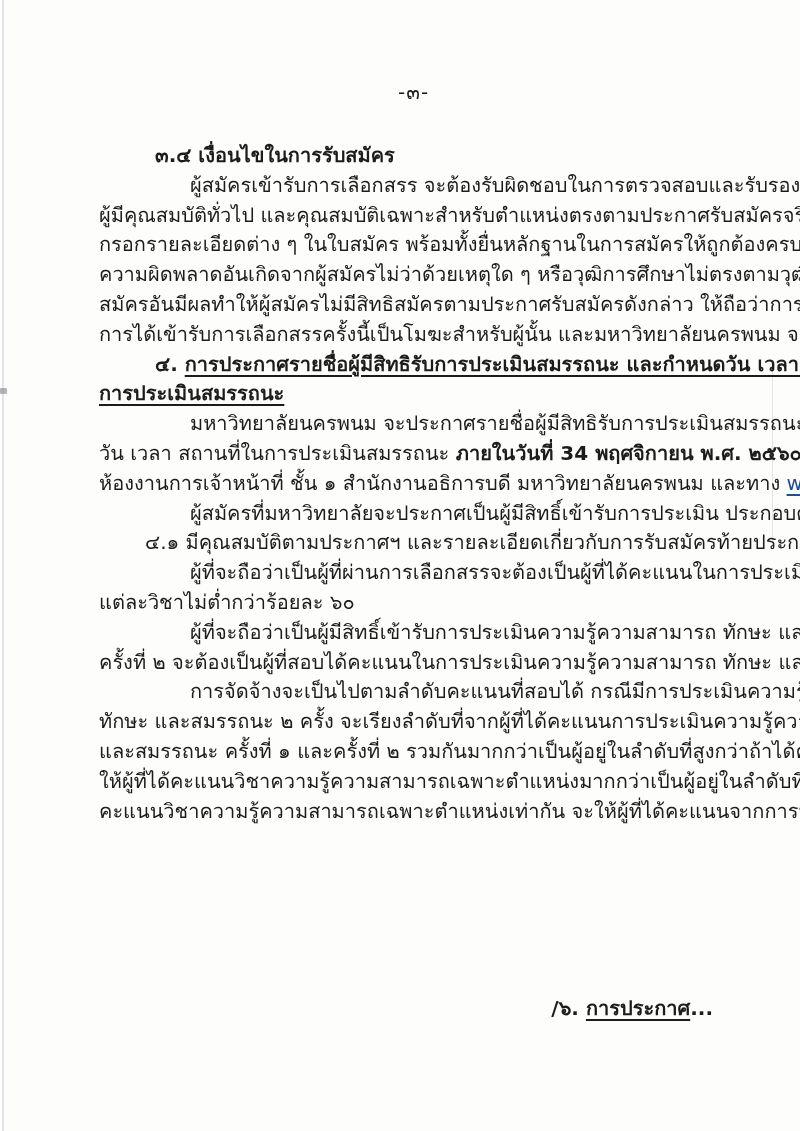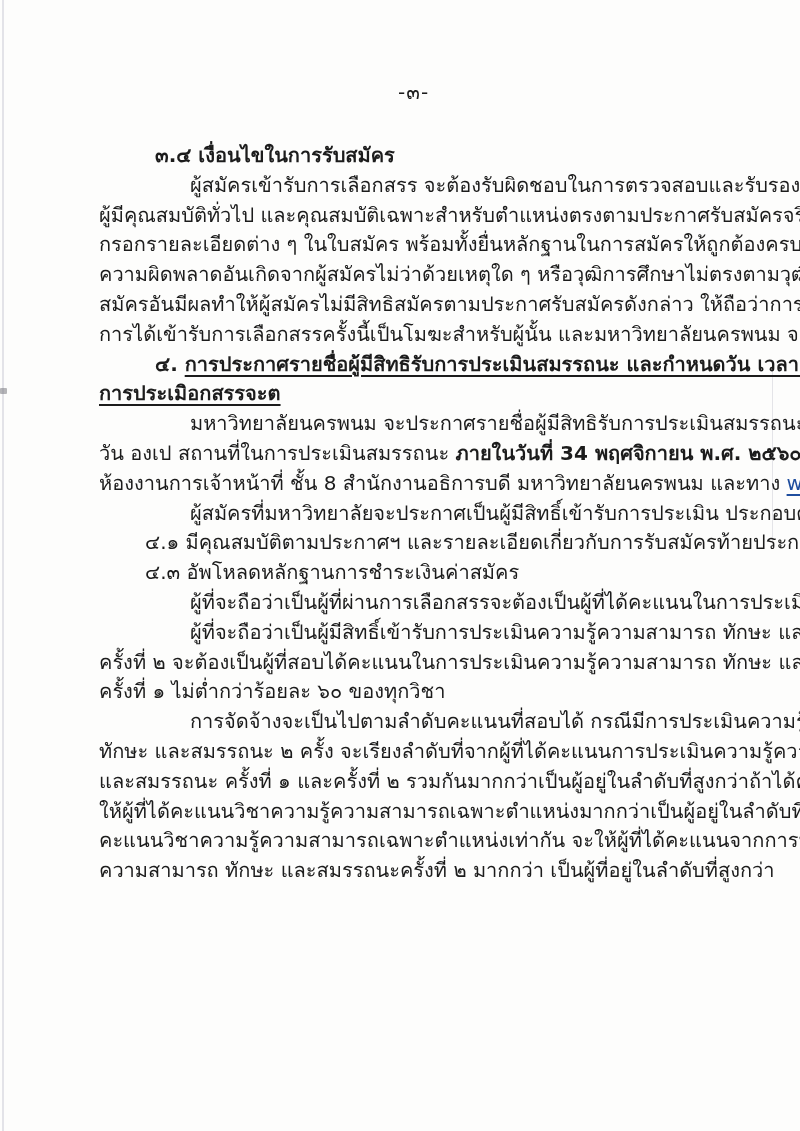--- a/index.html
+++ b/index.html
@@ -67,39 +67,38 @@
 
     <div class="line ind-h bold">๓.๔  เงื่อนไขในการรับสมัคร</div>
     <div class="line ind-p">ผู้สมัครเข้ารับการเลือกสรร จะต้องรับผิดชอบในการตรวจสอบและรับรองตนเองว่าเป็น</div>
     <div class="line">ผู้มีคุณสมบัติทั่วไป และคุณสมบัติเฉพาะสำหรับตำแหน่งตรงตามประกาศรับสมัครจริง และจะต้อง</div>
     <div class="line">กรอกรายละเอียดต่าง ๆ ในใบสมัคร พร้อมทั้งยื่นหลักฐานในการสมัครให้ถูกต้องครบถ้วน ในกรณีที่มี</div>
     <div class="line">ความผิดพลาดอันเกิดจากผู้สมัครไม่ว่าด้วยเหตุใด ๆ หรือวุฒิการศึกษาไม่ตรงตามวุฒิของตำแหน่งที่</div>
     <div class="line">สมัครอันมีผลทำให้ผู้สมัครไม่มีสิทธิสมัครตามประกาศรับสมัครดังกล่าว ให้ถือว่าการรับสมัคร และ</div>
     <div class="line">การได้เข้ารับการเลือกสรรครั้งนี้เป็นโมฆะสำหรับผู้นั้น และมหาวิทยาลัยนครพนม จะไม่คืนค่าสมัครสอบ</div>
 
     <div class="line ind-h bold"><span>๔. </span><span class="ul">การประกาศรายชื่อผู้มีสิทธิรับการประเมินสมรรถนะ และกำหนดวัน เวลา สถานที่ใน</span></div>
-    <div class="line bold"><span class="ul">การประเมิอกสรรจะต</span></div>
+    <div class="line bold"><span class="ul">การประเมินสมรรถนะ</span></div>
 
     <div class="line ind-p">มหาวิทยาลัยนครพนม จะประกาศรายชื่อผู้มีสิทธิรับการประเมินสมรรถนะ และกำหนด</div>
-    <div class="line"><span>วัน องเป สถานที่ในการประเมินสมรรถนะ </span><span class="bold">ภายในวันที่ 34 พฤศจิกายน พ.ศ. ๒๕๖๐</span><span> ณ บอร์ดหน้า</span></div>
-    <div class="line"><span>ห้องงานการเจ้าหน้าที่ ชั้น 8 สำนักงานอธิการบดี มหาวิทยาลัยนครพนม และทาง </span><span class="link">www.npu.ac.th</span></div>
+    <div class="line"><span>วัน เวลา สถานที่ในการประเมินสมรรถนะ </span><span class="bold">ภายในวันที่ 34 พฤศจิกายน พ.ศ. ๒๕๖๐</span><span> ณ บอร์ดหน้า</span></div>
+    <div class="line"><span>ห้องงานการเจ้าหน้าที่ ชั้น ๑ สำนักงานอธิการบดี มหาวิทยาลัยนครพนม และทาง </span><span class="link">www.npu.ac.th</span></div>
 
     <div class="line ind-p">ผู้สมัครที่มหาวิทยาลัยจะประกาศเป็นผู้มีสิทธิ์เข้ารับการประเมิน ประกอบด้วย</div>
     <div class="line ind-li">๔.๑  มีคุณสมบัติตามประกาศฯ และรายละเอียดเกี่ยวกับการรับสมัครท้ายประกาศนี้</div>
-    <div class="line ind-li">๔.๓  อัพโหลดหลักฐานการชำระเงินค่าสมัคร</div>
 
     <div class="line ind-p">ผู้ที่จะถือว่าเป็นผู้ที่ผ่านการเลือกสรรจะต้องเป็นผู้ที่ได้คะแนนในการประเมินสมรรถนะ</div>
+    <div class="line">แต่ละวิชาไม่ต่ำกว่าร้อยละ ๖๐</div>
 
     <div class="line ind-p">ผู้ที่จะถือว่าเป็นผู้มีสิทธิ์เข้ารับการประเมินความรู้ความสามารถ ทักษะ และสมรรถนะ</div>
     <div class="line">ครั้งที่ ๒ จะต้องเป็นผู้ที่สอบได้คะแนนในการประเมินความรู้ความสามารถ ทักษะ และสมรรถนะ</div>
-    <div class="line">ครั้งที่ ๑ ไม่ต่ำกว่าร้อยละ ๖๐  ของทุกวิชา</div>
 
     <div class="line ind-p">การจัดจ้างจะเป็นไปตามลำดับคะแนนที่สอบได้ กรณีมีการประเมินความรู้ความสามารถ</div>
     <div class="line">ทักษะ และสมรรถนะ ๒ ครั้ง จะเรียงลำดับที่จากผู้ที่ได้คะแนนการประเมินความรู้ความสามารถ ทักษะ</div>
     <div class="line">และสมรรถนะ ครั้งที่ ๑ และครั้งที่ ๒ รวมกันมากกว่าเป็นผู้อยู่ในลำดับที่สูงกว่าถ้าได้คะแนนเท่ากัน จะ</div>
     <div class="line">ให้ผู้ที่ได้คะแนนวิชาความรู้ความสามารถเฉพาะตำแหน่งมากกว่าเป็นผู้อยู่ในลำดับที่สูงกว่า และหาก</div>
     <div class="line">คะแนนวิชาความรู้ความสามารถเฉพาะตำแหน่งเท่ากัน จะให้ผู้ที่ได้คะแนนจากการประเมินความรู้</div>
-    <div class="line">ความสามารถ ทักษะ และสมรรถนะครั้งที่ ๒ มากกว่า  เป็นผู้ที่อยู่ในลำดับที่สูงกว่า</div>
 
   </div>
 
+  <div class="footer-line"><span>/๖. </span><span class="ul">การประกาศ</span><span>...</span></div>
 
 </div>
 
 </body></html>

